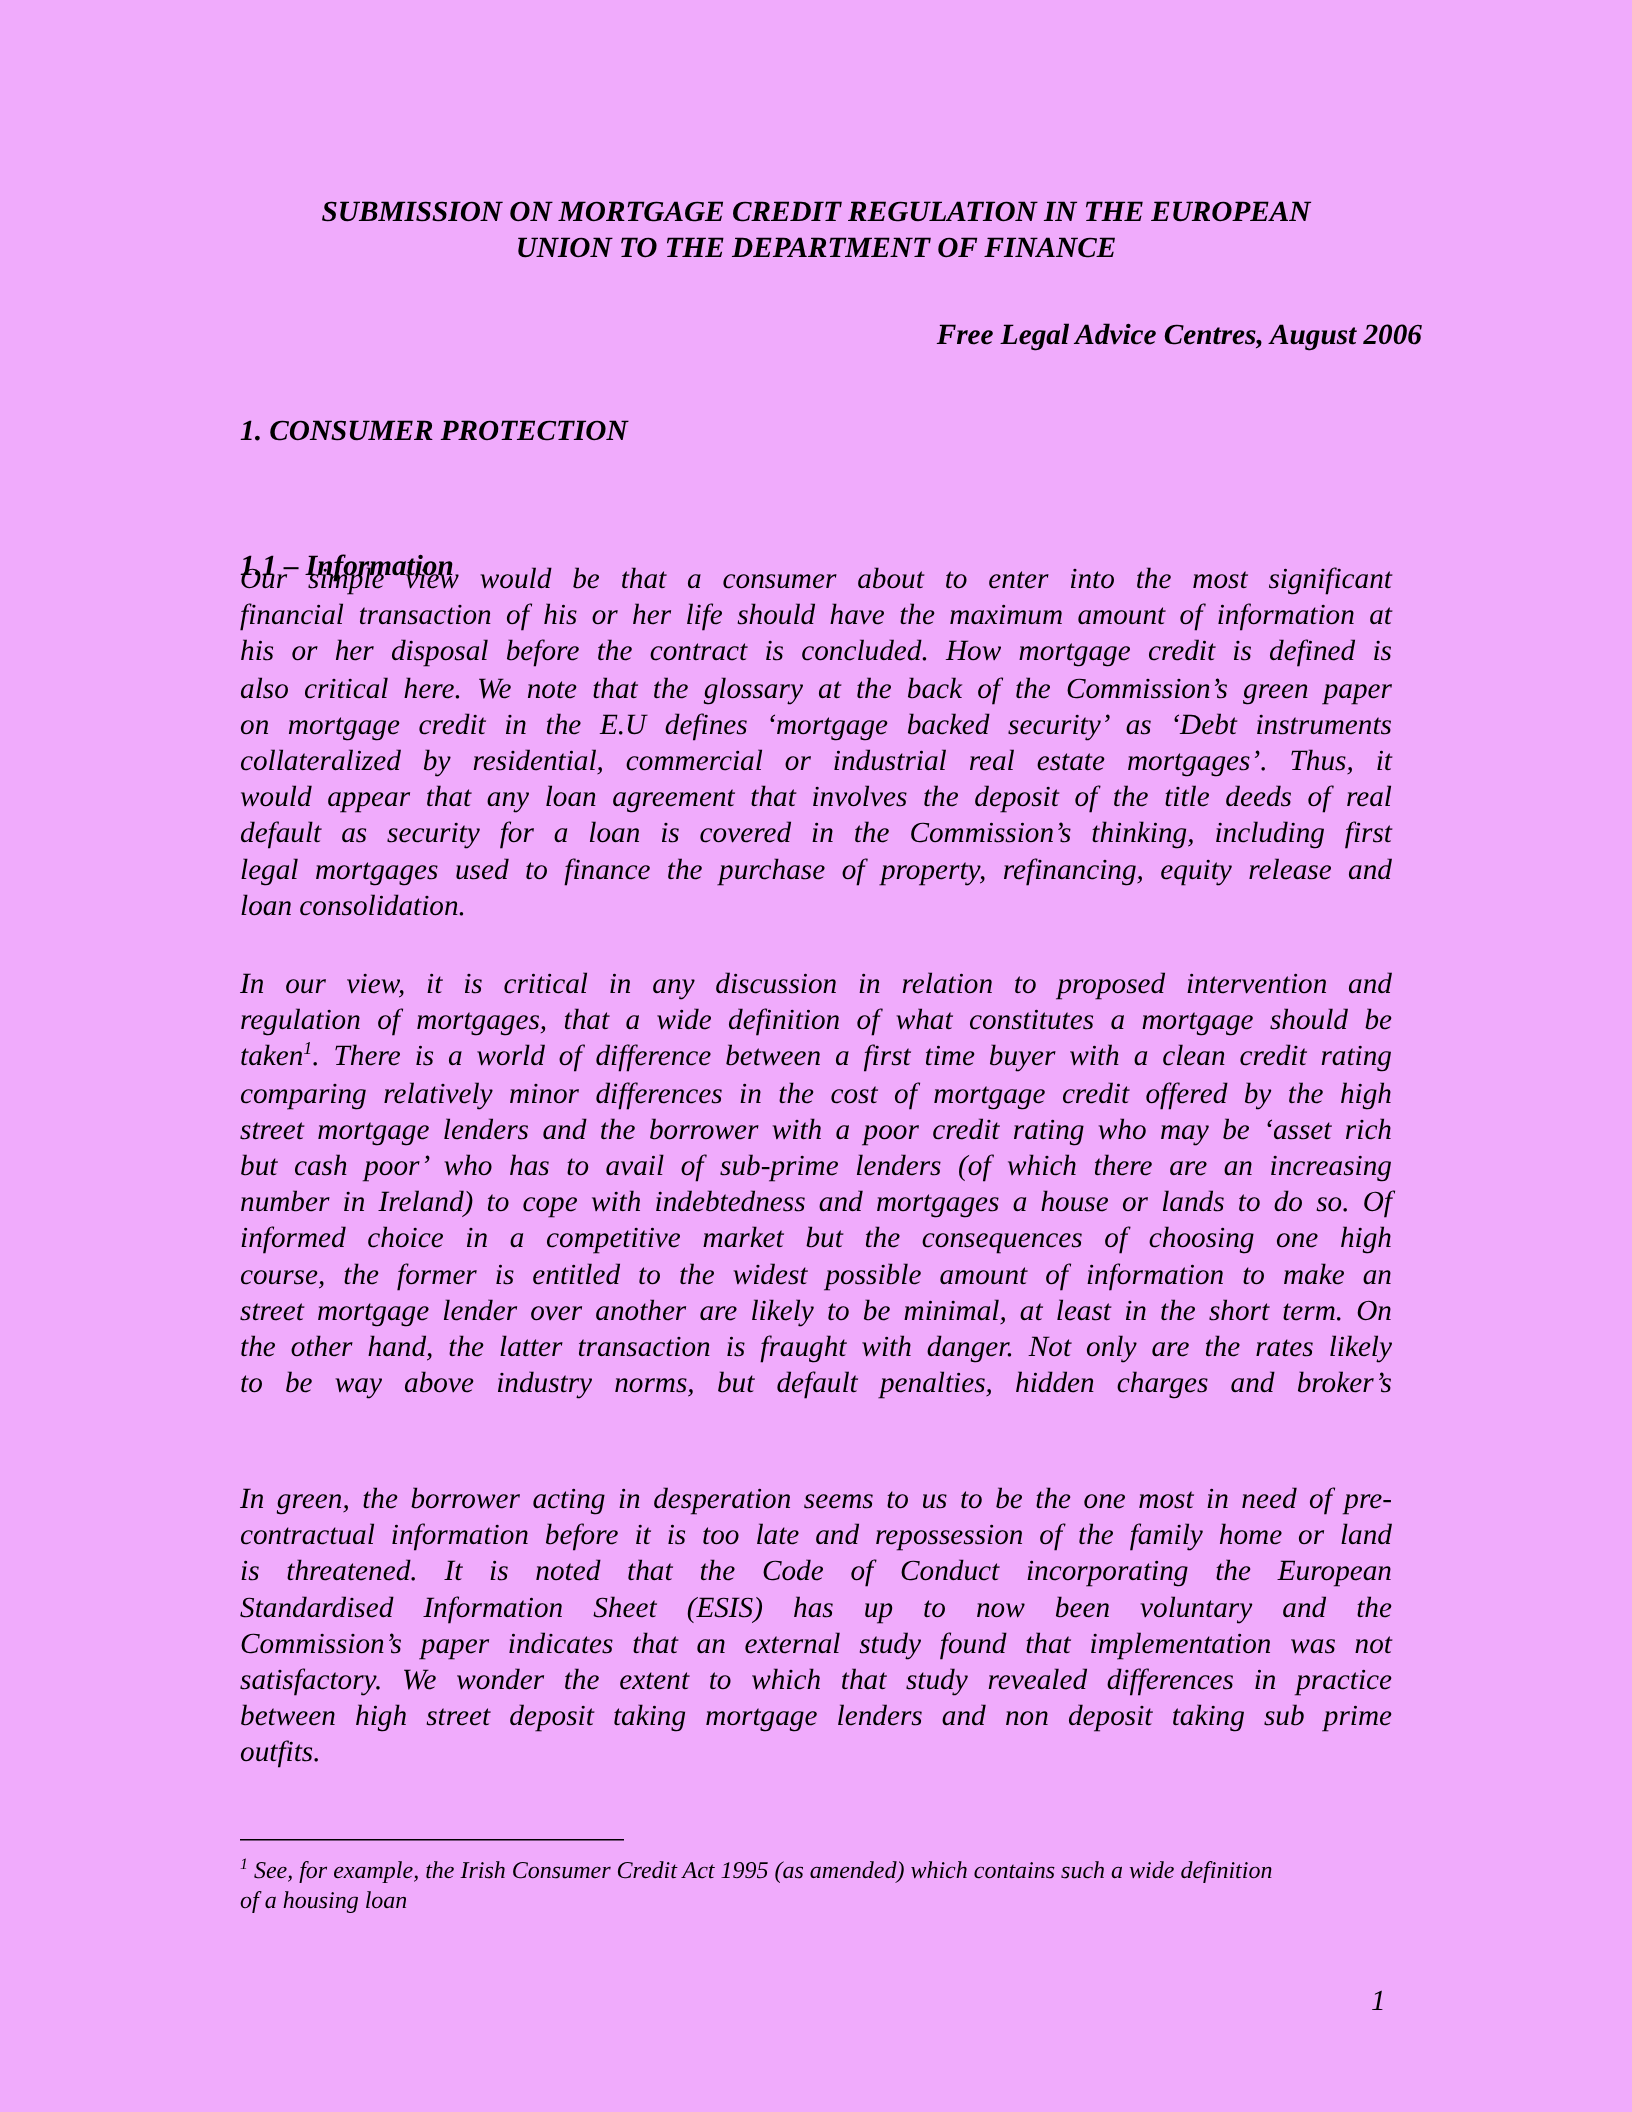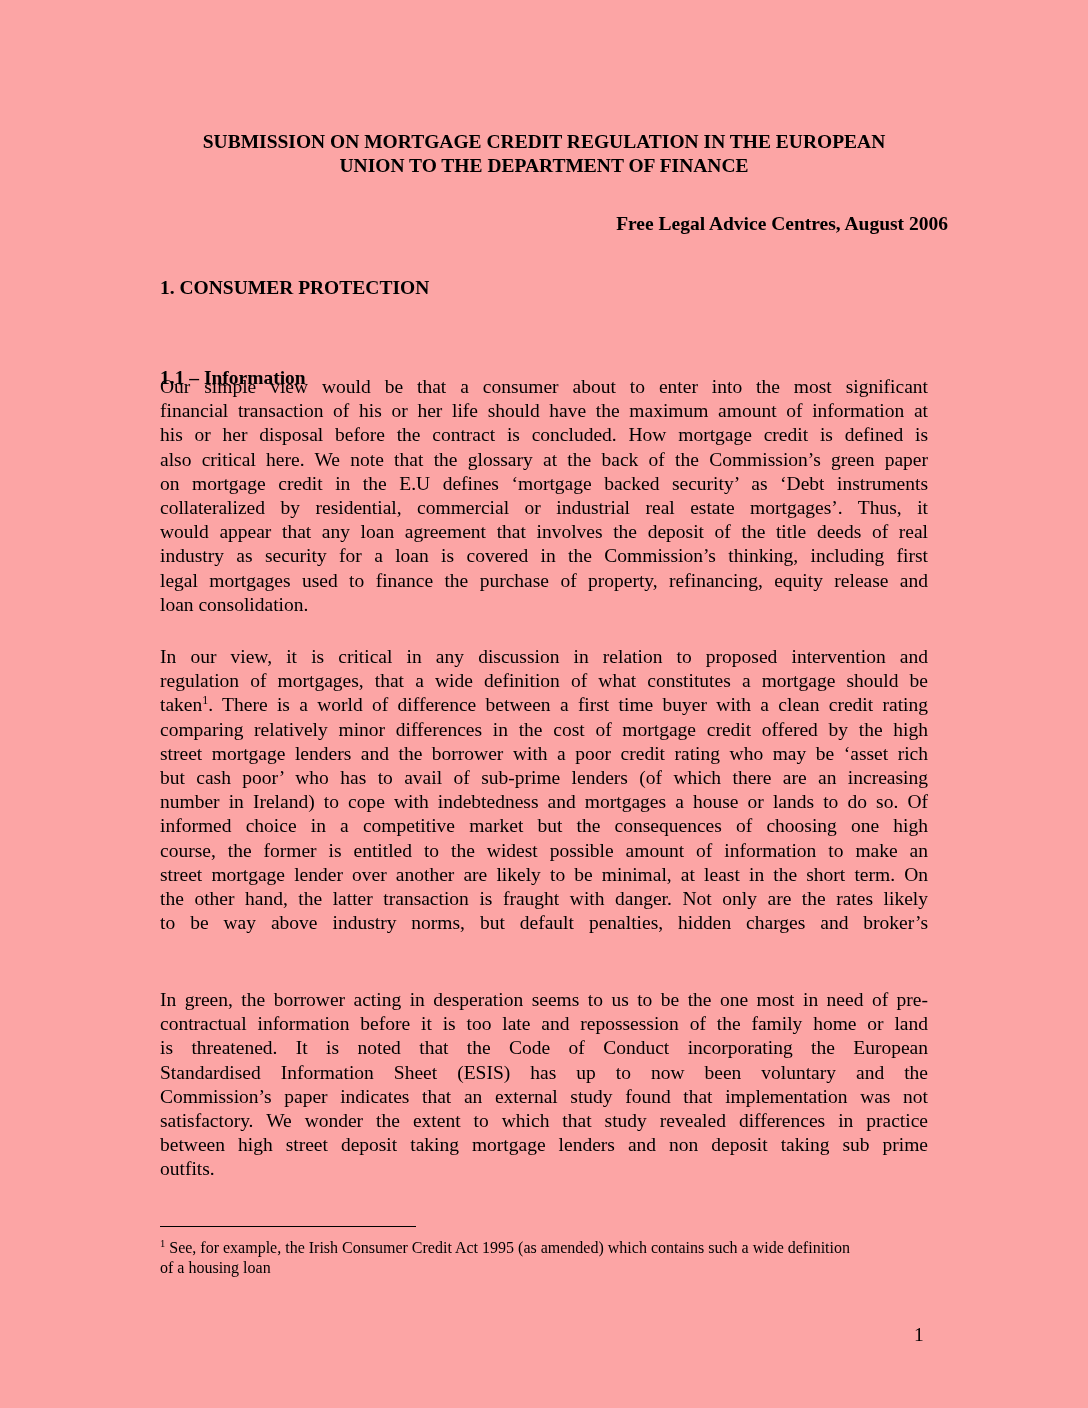--- a/index.html
+++ b/index.html
@@ -1,18 +1,18 @@
 <!DOCTYPE html>
 <html><head>
 <meta charset="utf-8">
 <style>
   html, body { margin: 0; padding: 0; background: #ffffff; }
   body { width: 1088px; height: 1408px; position: relative; overflow: hidden;
          font-family: "Liberation Serif", "DejaVu Serif", serif; color: #000; }
-  .page { position: absolute; left: 0; top: 0; width: 1088px; height: 1408px; background: #fca5a5; }
+  .page { position: absolute; left: 0; top: 0; width: 1088px; height: 1408px; background: #f0abfc; font-style: italic; }
   .title { position: absolute; left: 140px; width: 808px; text-align: center; font-weight: bold;
            font-size: 19.5px; line-height: 24px; }
   .title .ln { display: block; white-space: nowrap; }
   .subtitle { position: absolute; left: 140px; width: 808px; top: 212px; text-align: right;
               font-weight: bold; font-size: 19.5px; line-height: 24px; }
   .h1 { position: absolute; left: 160px; top: 276px; font-weight: bold; font-size: 19.5px; line-height: 24px; }
   .h2 { position: absolute; left: 160px; top: 326px; font-weight: bold; font-size: 19.5px; line-height: 24px; margin-top: 40px; }
   .para { position: absolute; left: 160px; width: 768px; font-size: 19.5px; line-height: 24.2px; }
   .para .ln { display: block; white-space: nowrap; text-align: justify; text-align-last: justify; height: 24.2px; }
   .para .ln.last { text-align-last: left; }
@@ -39,21 +39,21 @@
   <div class="h2">1.1 – Information</div>
 
   <div class="para" style="top:375px;">
     <span class="ln">Our simple view would be that a consumer about to enter into the most significant</span>
     <span class="ln">financial transaction of his or her life should have the maximum amount of information at</span>
     <span class="ln">his or her disposal before the contract is concluded. How mortgage credit is defined is</span>
     <span class="ln">also critical here. We note that the glossary at the back of the Commission’s green paper</span>
     <span class="ln">on mortgage credit in the E.U defines ‘mortgage backed security’ as ‘Debt instruments</span>
     <span class="ln">collateralized by residential, commercial or industrial real estate mortgages’. Thus, it</span>
     <span class="ln">would appear that any loan agreement that involves the deposit of the title deeds of real</span>
-    <span class="ln">industry as security for a loan is covered in the Commission’s thinking, including first</span>
+    <span class="ln">default as security for a loan is covered in the Commission’s thinking, including first</span>
     <span class="ln">legal mortgages used to finance the purchase of property, refinancing, equity release and</span>
     <span class="ln last">loan consolidation.</span>
   </div>
 
   <div class="para" style="top:645px;">
     <span class="ln">In our view, it is critical in any discussion in relation to proposed intervention and</span>
     <span class="ln">regulation of mortgages, that a wide definition of what constitutes a mortgage should be</span>
     <span class="ln"><span>taken</span><sup>1</sup><span>. There is a world of difference between a first time buyer with a clean credit rating</span></span>
     <span class="ln">comparing relatively minor differences in the cost of mortgage credit offered by the high</span>
     <span class="ln">street mortgage lenders and the borrower with a poor credit rating who may be ‘asset rich</span>

